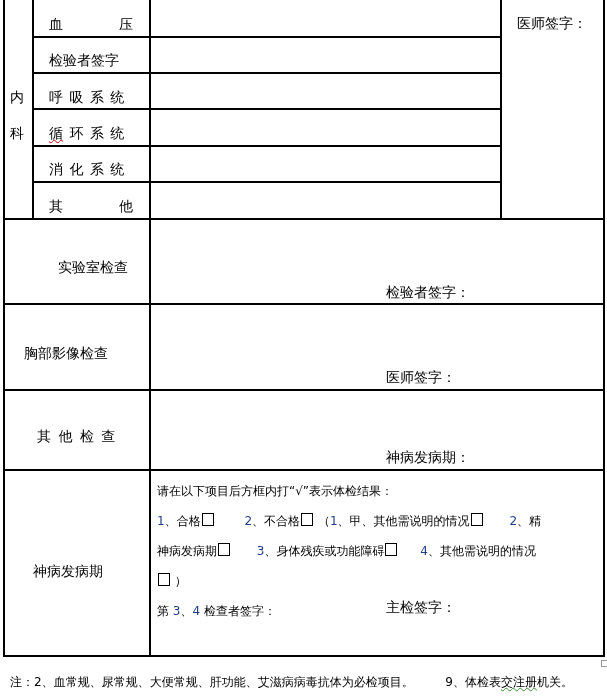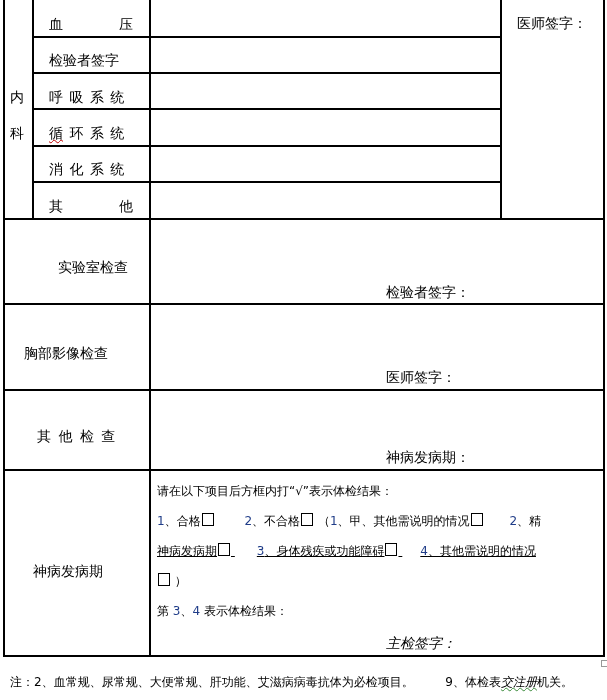--- a/index.html
+++ b/index.html
@@ -6,21 +6,21 @@
   body { width:607px; height:700px; position:relative; overflow:hidden;
          font-family: "DejaVu Sans", "Liberation Sans", sans-serif; color:#000; font-size:14px; }
   .ln { position:absolute; background:#000; }
   .h { height:2px; }
   .v { width:2px; }
   .txt { position:absolute; white-space:nowrap; line-height:1; }
   .spread { display:flex; justify-content:space-between; }
   .para { position:absolute; left:157px; width:440px; font-size:12px; line-height:30px; }
   .num { color:#1f3c88; }
   .wavy { text-decoration: underline wavy #c00000; text-decoration-thickness:1px; }
-  .wavyg { text-decoration: underline wavy #3a8a3a; text-decoration-thickness:1px;font-style:italic; }
+  .wavyg { text-decoration: underline wavy #3a8a3a; text-decoration-thickness:1px; }
   .box { display:inline-block; width:10px; height:11px; border:1px solid #000; vertical-align:-1px; margin:0 1px; }
 </style>
 </head>
 <body>
 
 <div class="ln v" style="left:3px; top:0; height:657px;"></div>
 <div class="ln v" style="left:603px; top:0; height:657px;"></div>
 
 <div class="ln v" style="left:32px; top:0; height:219px;"></div>
 
@@ -92,35 +92,35 @@
     <span>请在以下项目后方框内打“√”表示体检结果：</span>
   </div>
 
   <div class="para" style="top:506px;">
     <span class="num">1</span><span>、合格</span><span class="box"></span>
     <span style="display:inline-block; width:26px;"></span><span class="num">2</span><span>、不合格</span><span class="box"></span>
     <span>（</span><span class="num">1</span><span>、甲、其他需说明的情况</span><span class="box"></span>
     <span style="display:inline-block; width:22px;"></span><span class="num">2</span><span>、精</span>
   </div>
 
-  <div class="para" style="top:536px;text-decoration:underline;">
+  <div class="para" style="top:536px;">
     <span>神病发病期</span><span class="box"></span>
     <span style="display:inline-block; width:22px;"></span><span class="num">3</span><span>、身体残疾或功能障碍</span><span class="box"></span>
     <span style="display:inline-block; width:18px;"></span><span class="num">4</span><span>、其他需说明的情况</span>
   </div>
 
   <div class="para" style="top:566px;">
     <span class="box"></span> <span>）</span>
   </div>
 
   <div class="para" style="top:596px;">
-    <span>第 </span><span class="num">3</span><span>、</span><span class="num">4</span><span> 表示体检结果：</span>
+    <span>第 </span><span class="num">3</span><span>、</span><span class="num">4</span><span> 检查者签字：</span>
   </div>
 
-  <span class="txt" style="left:386px; top:636px;font-style:italic;">主检签字：</span>
+  <span class="txt" style="left:386px; top:600px;">主检签字：</span>
 </div>
 
 <div style="position:absolute; left:601px; top:660px; width:5px; height:5px; border:1px solid #999;"></div>
 
 <div class="txt" style="left:10px; top:676px; font-size:12px;">
   <span>注：2、血常规、尿常规、大便常规、肝功能、艾滋病病毒抗体为必检项目。</span>
   <span style="display:inline-block; width:24px;"></span>
   <span><span>9、体检表</span><span class="wavyg">交注册</span><span>机关。</span></span>
 </div>
 

